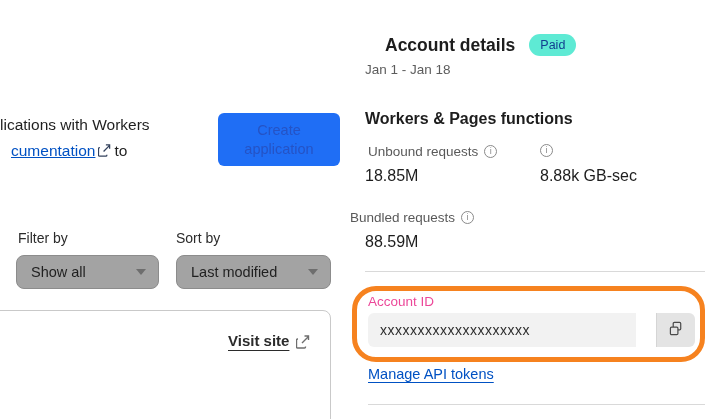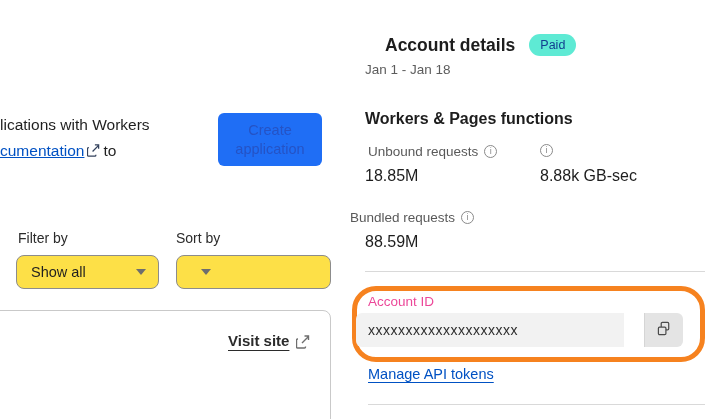--- a/index.html
+++ b/index.html
@@ -1,42 +1,42 @@
 <!DOCTYPE html>
 <html><head>
 <meta charset="utf-8">
 <style>
   * { margin: 0; padding: 0; box-sizing: border-box; }
   html, body { width: 718px; height: 419px; background: #ffffff; overflow: hidden; }
   body { font-family: "Liberation Sans", "DejaVu Sans", sans-serif; color: #1d1d1d; position: relative; }
 
   
   .intro { position: absolute; left: 0; top: 112; top: 112px; width: 215px; font-size: 15.5px; line-height: 26px; color: #1f1f1f; white-space: nowrap; overflow: hidden; }
-  .intro .link { color: #0051c3; text-decoration: underline; cursor: pointer; }
+  .intro .link { color: #0051c3; text-decoration: underline; cursor: pointer; padding-left: 11px; }
   .ext-icon { display: inline-block; width: 13px; height: 13px; position: relative; top: 1px; margin: 0 3px; }
-  .create-btn { position: absolute; left: 218px; top: 113px; width: 104px; height: 53px; background: #1f6ef5; border: none; border-radius: 6px; color: #2553c5; font-family: inherit; font-size: 14.5px; line-height: 19px; text-align: center; cursor: pointer; padding: 4px 8px; }
+  .create-btn { position: absolute; left: 218px; top: 113px; width: 122px; height: 53px; background: #1f6ef5; border: none; border-radius: 6px; color: #2553c5; font-family: inherit; font-size: 14.5px; line-height: 19px; text-align: center; cursor: pointer; padding: 4px 8px; }
   .ctl-label { position: absolute; font-size: 14px; color: #2b2b2b; }
-  .dropdown { position: absolute; height: 34px; border: 1px solid #8c8c8c; border-radius: 8px; background: #fde047; display: flex; align-items: center; justify-content: space-between; padding: 0 12px 0 14px; font-size: 14.5px; color: #1f1f1f; cursor: pointer; }
+  .dropdown { position: absolute; height: 34px; border: 1px solid #8c8c8c; border-radius: 8px; background: #a3a3a3; display: flex; align-items: center; justify-content: space-between; padding: 0 12px 0 14px; font-size: 14.5px; color: #1f1f1f; cursor: pointer; }
   .caret { width: 0; height: 0; border-left: 5px solid transparent; border-right: 5px solid transparent; border-top: 6px solid #6e6e6e; margin-left: 10px; }
   .site-card { position: absolute; left: -24px; top: 310px; width: 355px; height: 140px; background: #fff; border: 1px solid #c9c9c9; border-radius: 0 8px 0 0; }
   .visit-site { position: absolute; left: 228px; top: 332px; display: flex; align-items: center; gap: 4px; }
   .visit-site a { color: #2b2b2b; font-size: 15px; font-weight: 600; text-decoration: underline; text-underline-offset: 4px; cursor: pointer; }
   .acct-title-row { position: absolute; left: 365px; top: 34px; display: flex; align-items: center; gap: 14px; }
   .acct-title { font-size: 17.5px; font-weight: 700; color: #1d1d1d; margin-left: 20px; }
   .badge { background: #5eead4; color: #123e8f; font-size: 12.5px; padding: 4px 11px; border-radius: 12px; }
   .date-range { position: absolute; left: 365px; top: 62px; font-size: 13.5px; color: #5c5c5c; }
   .fn-title { position: absolute; left: 365px; top: 99px; font-size: 16px; font-weight: 700; color: #1d1d1d; margin-top: 11px; }
   .metric-label { position: absolute; font-size: 13.5px; color: #595959; display: flex; align-items: center; gap: 6px; }
   .metric-value { position: absolute; font-size: 16px; color: #1d1d1d; }
   .info-icon { display: inline-flex; width: 13px; height: 13px; border: 1px solid #8a8a8a; border-radius: 50%; color: #8a8a8a; font-size: 9px; align-items: center; justify-content: center; font-style: normal; line-height: 1; }
   .divider { position: absolute; height: 1px; background: #d9d9d9; }
 
   .highlight-ring { position: absolute; left: 352px; top: 286px; width: 353px; height: 76px; border: 5px solid #f6821f; border-radius: 24px; pointer-events: none; }
   .acct-id-label { position: absolute; left: 368px; top: 294px; font-size: 13.5px; color: #ec4899; }
-  .acct-id-row { position: absolute; left: 356px; top: 313px; width: 327px; height: 34px; display: flex; border-radius: 6px; overflow: hidden; gap: 20px; }
+  .acct-id-row { position: absolute; left: 368px; top: 313px; width: 327px; height: 34px; display: flex; border-radius: 6px; overflow: hidden; gap: 20px; }
   .acct-id-input { flex: 1; background: #f2f2f2; border: none; font-family: inherit; font-size: 14px; color: #2e2e2e; padding: 0 12px; letter-spacing: 0.5px; outline: none; }
   .copy-btn { width: 39px; background: #e4e4e4; border: none; border-left: 1px solid #d5d5d5; display: flex; align-items: center; justify-content: center; cursor: pointer; }
   .manage-link { position: absolute; left: 368px; top: 366px; font-size: 14.5px; color: #0051c3; text-decoration: underline; text-underline-offset: 3px; cursor: pointer; }
 </style>
 </head>
 <body>
 
 <div class="intro">
   <div><span>lications with Workers</span></div>
   <div><span class="link">cumentation</span><span class="ext-icon"><svg viewBox="0 0 14 14" width="13" height="13">
@@ -48,20 +48,21 @@
 <button class="create-btn">Create application</button>
 
 <div class="ctl-label" style="left:18px; top:230px;">Filter by</div>
 <div class="dropdown" style="left:16px; top:255px; width:143px;">
   <span>Show all</span>
   <span class="caret"></span>
 </div>
 
 <div class="ctl-label" style="left:176px; top:230px;">Sort by</div>
 <div class="dropdown" style="left:176px; top:255px; width:155px;">
+  <span>Last modified</span>
   <span class="caret"></span>
 </div>
 
 <div class="site-card"></div>
 <div class="visit-site">
   <a>Visit site</a>
   <span class="ext-icon"><svg viewBox="0 0 14 14" width="14" height="14">
         <path d="M2 4 h-0.5 a1 1 0 0 0 -1 1 v7 a1 1 0 0 0 1 1 h7 a1 1 0 0 0 1 -1 V11.5" fill="none" stroke="#6e6e6e" stroke-width="1.4"></path>
         <path d="M6 8 L12.5 1.5 M8.5 1 h4 v4" fill="none" stroke="#6e6e6e" stroke-width="1.4"></path>
       </svg></span>

